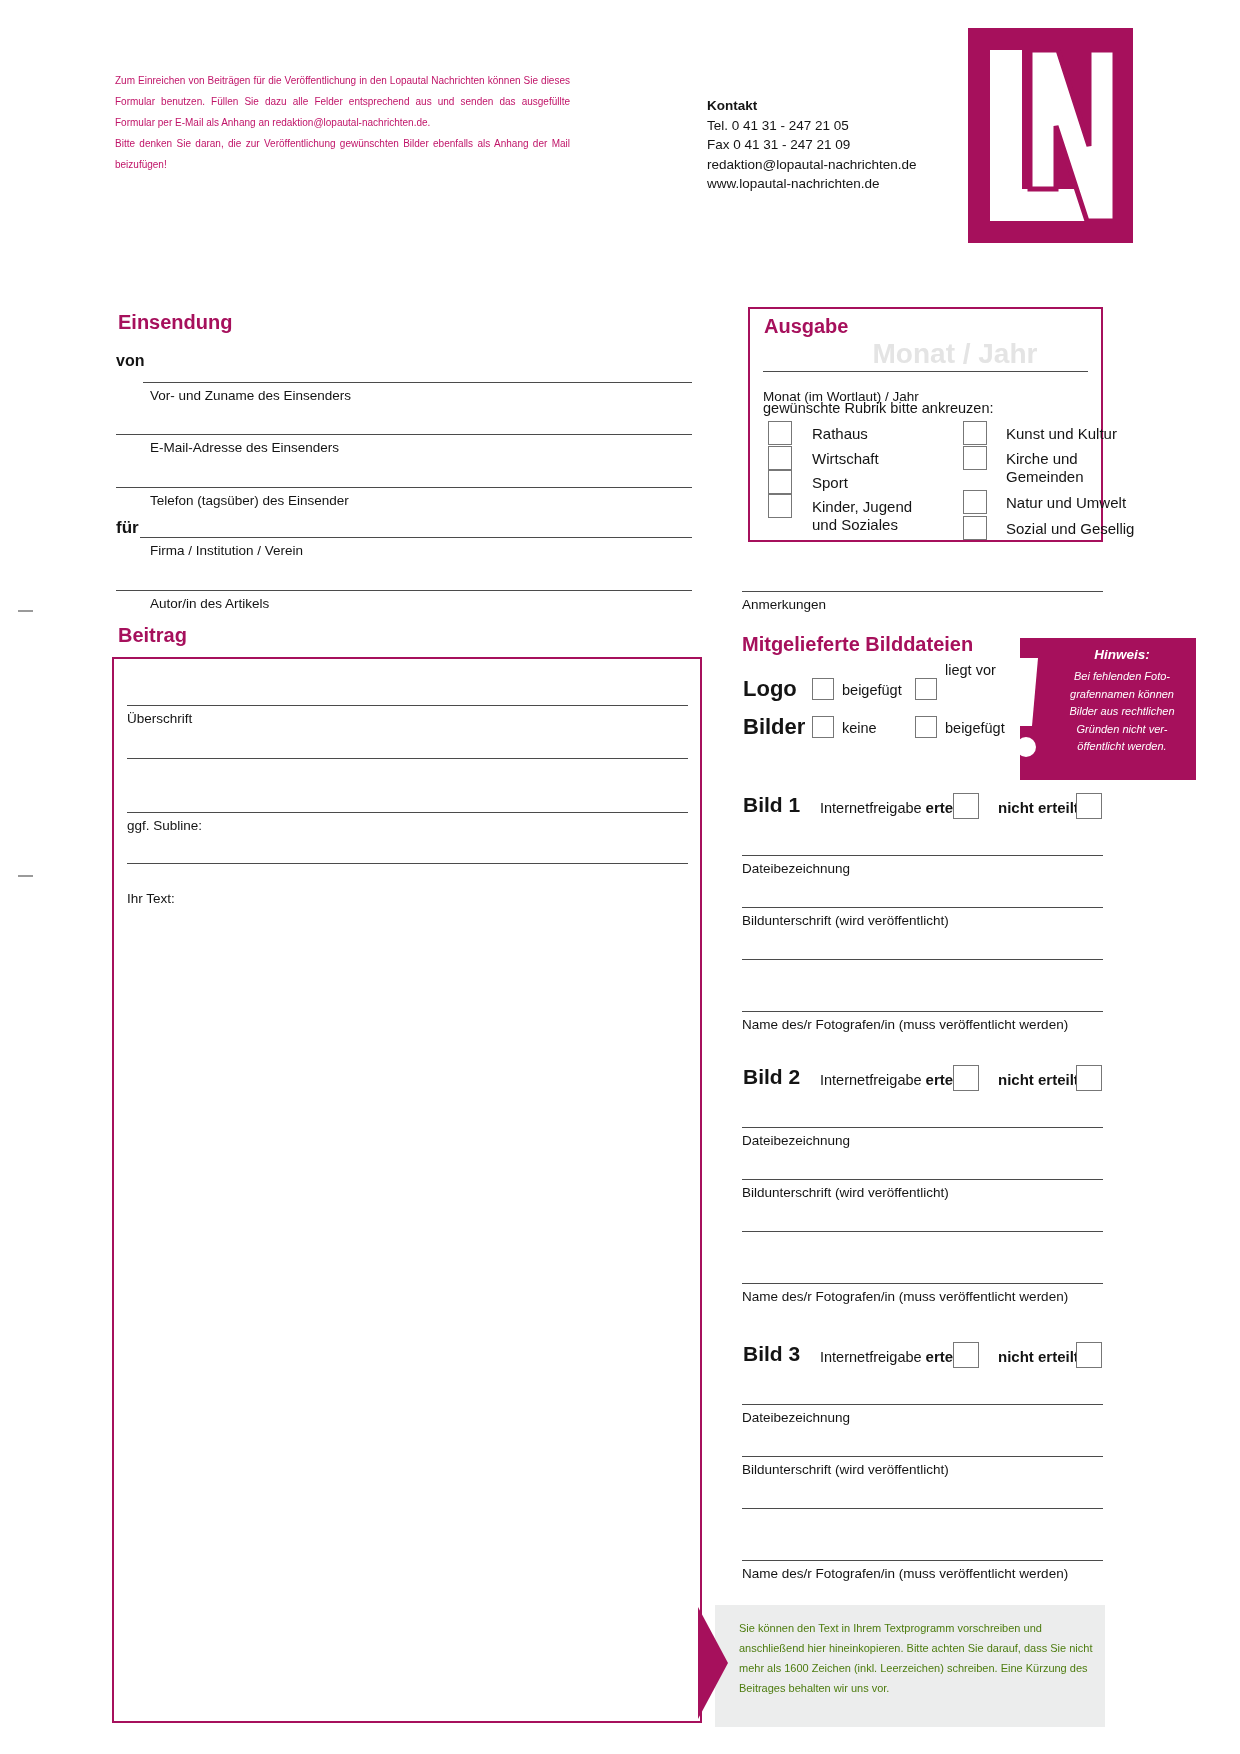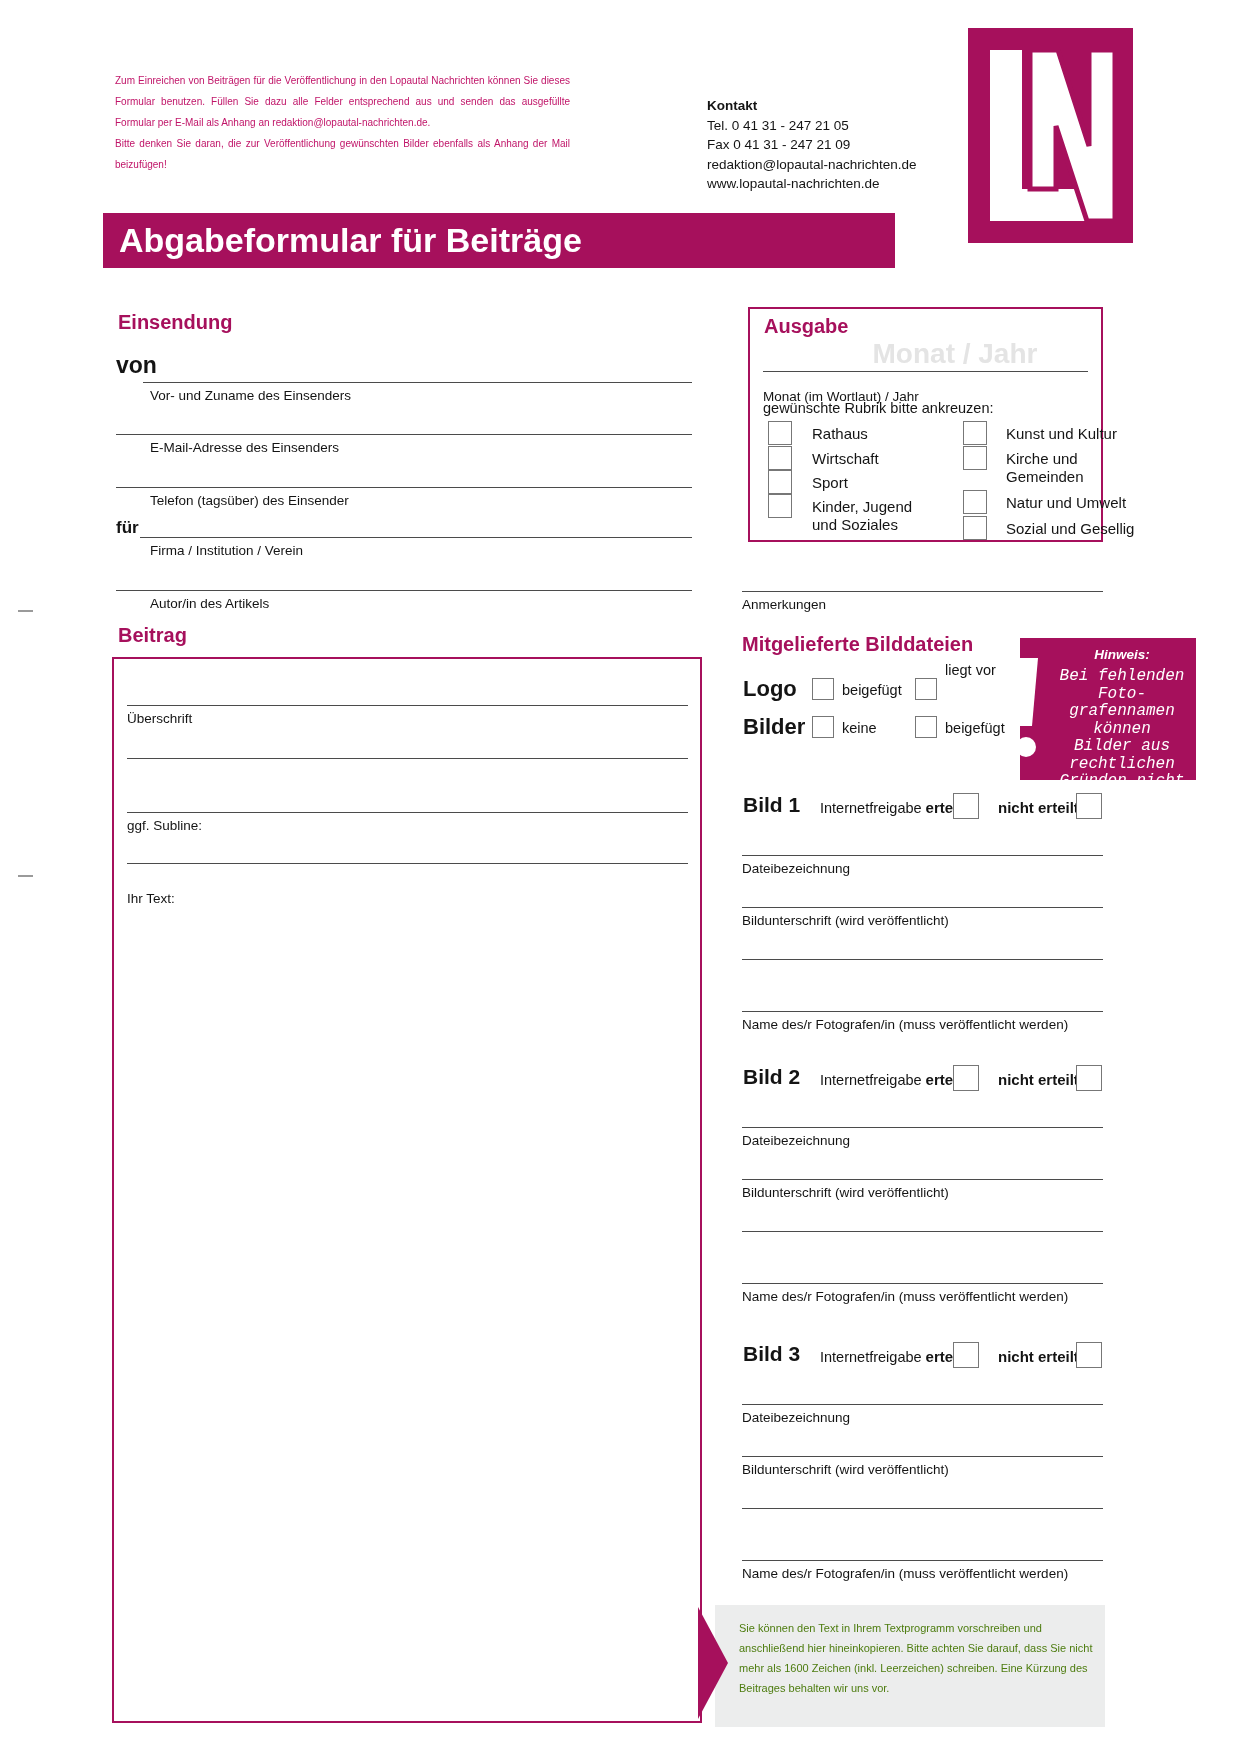--- a/index.html
+++ b/index.html
@@ -24,21 +24,21 @@
   .contact{position:absolute;left:707px;top:96px;font-size:13.5px;line-height:19.5px;color:#141414;}
   .titlebar{position:absolute;left:103px;top:213px;width:792px;height:55px;background:var(--magenta);
             color:#fff;font-size:34px;font-weight:bold;line-height:55px;padding-left:16px;
             box-sizing:border-box;white-space:nowrap;}
   .boxed{position:absolute;border:2px solid var(--magenta);background:#fff;box-sizing:border-box;}
   .watermark{position:absolute;left:860px;top:338px;width:190px;text-align:center;font-size:28px;
              font-weight:bold;color:#E4E4E4;white-space:nowrap;}
   .hinweis{position:absolute;left:1020px;top:638px;width:176px;height:142px;background:var(--magenta);}
   .hinweis-text{position:absolute;left:1052px;top:647px;width:140px;color:#fff;font-style:italic;text-align:center;}
   .hinweis-title{font-size:13.5px;font-weight:bold;margin-bottom:6px;}
-  .hinweis-line{font-size:16px;line-height:17.5px;font-family:Liberation Mono, monospace;}
+  .hinweis-line{font-size:11px;line-height:17.5px;}
   .footer-box{position:absolute;left:715px;top:1605px;width:390px;height:122px;background:var(--footer-bg);
               box-sizing:border-box;padding:13px 12px 0 24px;font-size:11px;line-height:20px;color:#4d7c0f;}
   .foldmark{position:absolute;left:18px;width:15px;height:2px;background:#9a9a9a;}
   .freigabe{position:absolute;font-size:14.5px;white-space:nowrap;}
   .freigabe b{font-size:15px;}
 </style>
 </head>
 <body>
 
 <div id="page">
@@ -57,27 +57,24 @@
   </div>
 
   <div class="abs" style="left:968px;top:28px;width:165px;height:215px;">
     <svg width="165" height="215" viewBox="0 0 165 215">
       <rect width="165" height="215" fill="#A6105C"></rect>
       <polygon points="22,22 54,22 54,161 133,161 133,193 22,193" fill="#ffffff"></polygon>
       <polygon points="62,22 90,22 121,118 121,22 147,22 147,193 119,193 88,98 88,161 62,161" fill="#ffffff" stroke="#A6105C" stroke-width="5"></polygon>
     </svg>
   </div>
 
-  <div class="titlebar">
-    <span>Abgabeformular für Beiträge</span>
-  </div>
 
   <div class="sec-h" style="left:118px;top:311px;">Einsendung</div>
 
-  <div class="blabel" style="left:116px;top:352px;font-size:23px;">von</div>
+  <div class="blabel" style="left:116px;top:352px;font-size:16px;">von</div>
   <div class="fline" style="left:143px;top:382px;width:549px;"></div>
   <div class="cap" style="left:150px;top:388px;">Vor- und Zuname des Einsenders</div>
 
   <div class="fline" style="left:116px;top:434px;width:576px;"></div>
   <div class="cap" style="left:150px;top:440px;">E-Mail-Adresse des Einsenders</div>
 
   <div class="fline" style="left:116px;top:487px;width:576px;"></div>
   <div class="cap" style="left:150px;top:493px;">Telefon (tagsüber) des Einsender</div>
 
   <div class="blabel" style="left:116px;top:518px;font-size:17px;">für</div>

